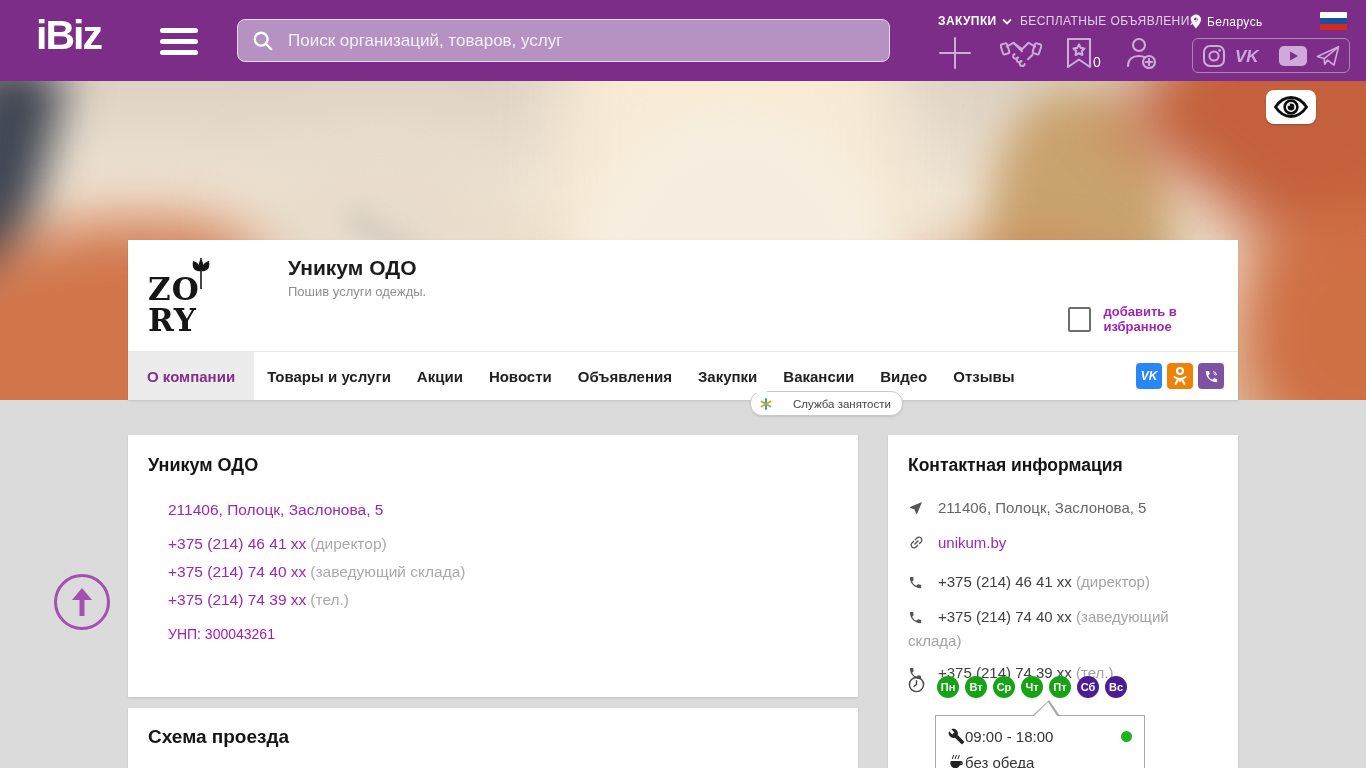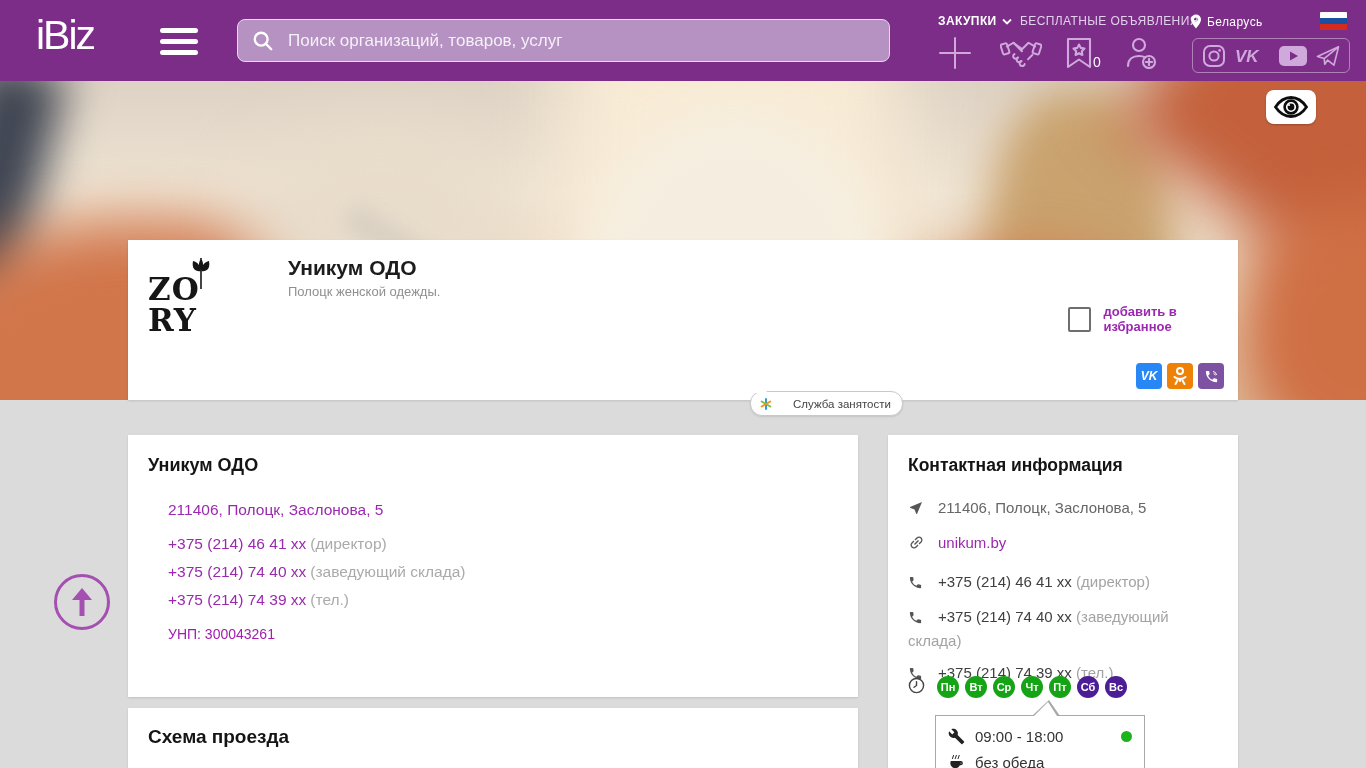--- a/index.html
+++ b/index.html
@@ -1,20 +1,20 @@
 <!DOCTYPE html>
 <html><head>
 <meta charset="utf-8">
 <style>
   html,body{margin:0;padding:0}
   body{width:1366px;height:768px;overflow:hidden;background:#dbdbdb;
        font-family:"Liberation Sans",sans-serif;position:relative}
   
   .header{position:absolute;inset:0 0 auto 0;height:81px;background:#7b2d87;z-index:60}
-  .logo{position:absolute;left:36px;top:12px;font-size:41px;font-weight:400;color:#fff;letter-spacing:-2px}
+  .logo{position:absolute;left:36px;top:12px;font-size:41px;font-weight:700;color:#fff;letter-spacing:-2px}
   .burger{position:absolute;left:160px;top:28px;width:38px;cursor:pointer}
   .burger i{display:block;height:5px;background:#fff;border-radius:3px;margin-bottom:6px}
   .search{position:absolute;left:237px;top:19px;width:653px;height:43px;background:#b592c1;
           border:1px solid #e7d9ec;border-radius:8px;display:flex;align-items:center;
           padding:0 14px;box-sizing:border-box}
   .search svg{margin-right:12px;flex:0 0 auto}
   .search input{background:transparent;border:0;outline:0;color:#0c4a6e;font-size:17px;width:100%}
   .search input::placeholder{color:#f6f0f8;opacity:1}
   .hn{position:absolute;top:14px;color:#fff;font-size:12px;letter-spacing:.4px;display:flex;align-items:center;gap:5px;cursor:pointer}
   .hn.dim{color:#e2d0ea}
@@ -65,28 +65,28 @@
   .mapcard{left:128px;top:708px;width:730px;height:120px}
   .mapcard h2{position:absolute;left:20px;top:18px;font-size:19px}
   .contact{left:888px;top:435px;width:350px;height:420px}
   .contact h2{position:absolute;left:20px;top:20px;font-size:17.5px}
   .c-rows{position:absolute;left:20px;top:62px;width:312px}
   .c-row{font-size:15px;color:#666;line-height:21px;margin-bottom:11px}
   .c-row .ic{display:inline-block;width:17px;vertical-align:-3px;margin-right:13px}
   .c-site{color:#9c28b1;font-weight:normal;text-decoration:none;cursor:pointer}
   .c-num{color:#3f3f3f}
   .c-note{color:#a3a3a3}
-  .days{position:absolute;left:20px;top:241px;display:flex;align-items:flex-end}
+  .days{position:absolute;left:20px;top:241px;display:flex;align-items:flex-start}
   .days .clk{margin-right:12px}
   .day{width:22px;height:22px;border-radius:50%;color:#fff;font-size:11px;font-weight:bold;
        display:flex;align-items:center;justify-content:center;margin-right:6px;cursor:default}
   .day-open{background:#16a416}
   .day-closed{background:#4c1d95}
   .sched{position:absolute;left:47px;top:280px;width:210px;height:92px;background:#fff;border:1px solid #a8a8a8;box-sizing:border-box;padding:12px 12px 0 12px;z-index:5}
-  .sched .row{display:flex;align-items:center;gap:10px;font-size:15px;color:#333;margin-bottom:9px}
+  .sched .row{display:flex;align-items:center;font-size:15px;color:#333;margin-bottom:9px}
   .sched .dot{width:11px;height:11px;border-radius:50%;background:#1db31d;margin-left:auto}
   .notch-b{position:absolute;top:-16px;left:96px;width:0;height:0;border-left:17px solid transparent;border-right:11px solid transparent;border-bottom:16px solid #a8a8a8}
   .notch{position:absolute;top:-14px;left:98px;width:0;height:0;border-left:14px solid transparent;border-right:9px solid transparent;border-bottom:14px solid #fff}
   .totop{position:absolute;left:54px;top:574px;width:56px;height:56px;border-radius:50%;
          border:3px solid #a450b0;box-sizing:border-box;display:flex;align-items:center;justify-content:center;cursor:pointer}
 </style>
 </head>
 <body>
 
 <div class="header">
@@ -208,27 +208,38 @@
     <svg width="26" height="32" viewBox="0 0 26 32">
       <path d="M13 31 C13 22 13 17 13 13" stroke="#161616" stroke-width="1.6" fill="none"></path>
       <path d="M5 3 C3.5 11 7.5 14 13 13 C12 7 9.5 4 5 3 Z" fill="#161616"></path>
       <path d="M21 3 C22.5 11 18.5 14 13 13 C14 7 16.5 4 21 3 Z" fill="#161616"></path>
       <path d="M13 0.5 C10.2 4.5 10.2 9.5 13 13 C15.8 9.5 15.8 4.5 13 0.5 Z" fill="#161616"></path>
       <circle cx="13" cy="0.8" r="0.9" fill="#161616"></circle>
     </svg>
     <span class="zt"><span>ZO</span> <span>RY</span></span>
   </div>
   <div class="cname">Уникум ОДО</div>
-  <div class="ctag">Полоцк женской одежды.</div>
+  <div class="ctag">Пошив услуги одежды.</div>
 
   <div class="fav">
     <span class="box"></span>
     <span class="lbl">добавить в избранное</span>
   </div>
 
+  <div class="tabs">
+    <div class="tab active">О компании</div>
+    <div class="tab">Товары и услуги</div>
+    <div class="tab">Акции</div>
+    <div class="tab">Новости</div>
+    <div class="tab">Объявления</div>
+    <div class="tab">Закупки</div>
+    <div class="tab">Вакансии</div>
+    <div class="tab">Видео</div>
+    <div class="tab">Отзывы</div>
+  </div>
 
   <div class="tabsoc">
     <div class="sq vk">VK</div>
     <div class="sq ok">
       <svg width="14" height="18" viewBox="0 0 14 18" fill="none" stroke="#fff" stroke-width="2" stroke-linecap="round">
         <circle cx="7" cy="4" r="3"></circle>
           <path d="M1.5 10 c3 2.6 8 2.6 11 0"></path>
           <path d="M4.5 13.5 L2.5 17"></path>
           <path d="M9.5 13.5 L11.5 17"></path>
           <path d="M7 12.5 v1.5"></path>

